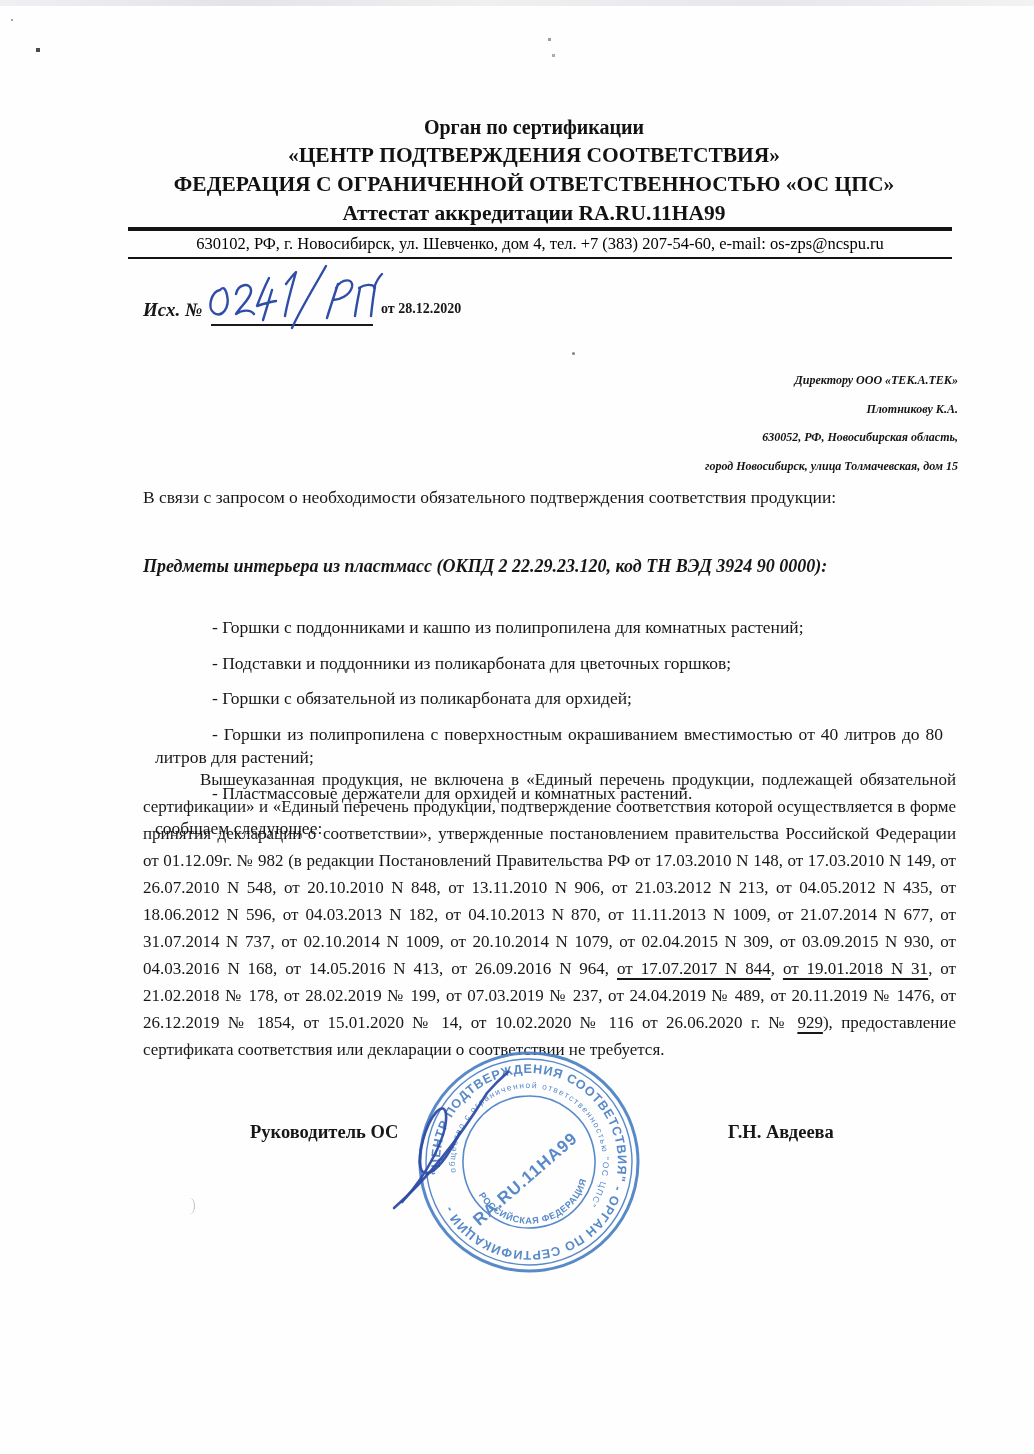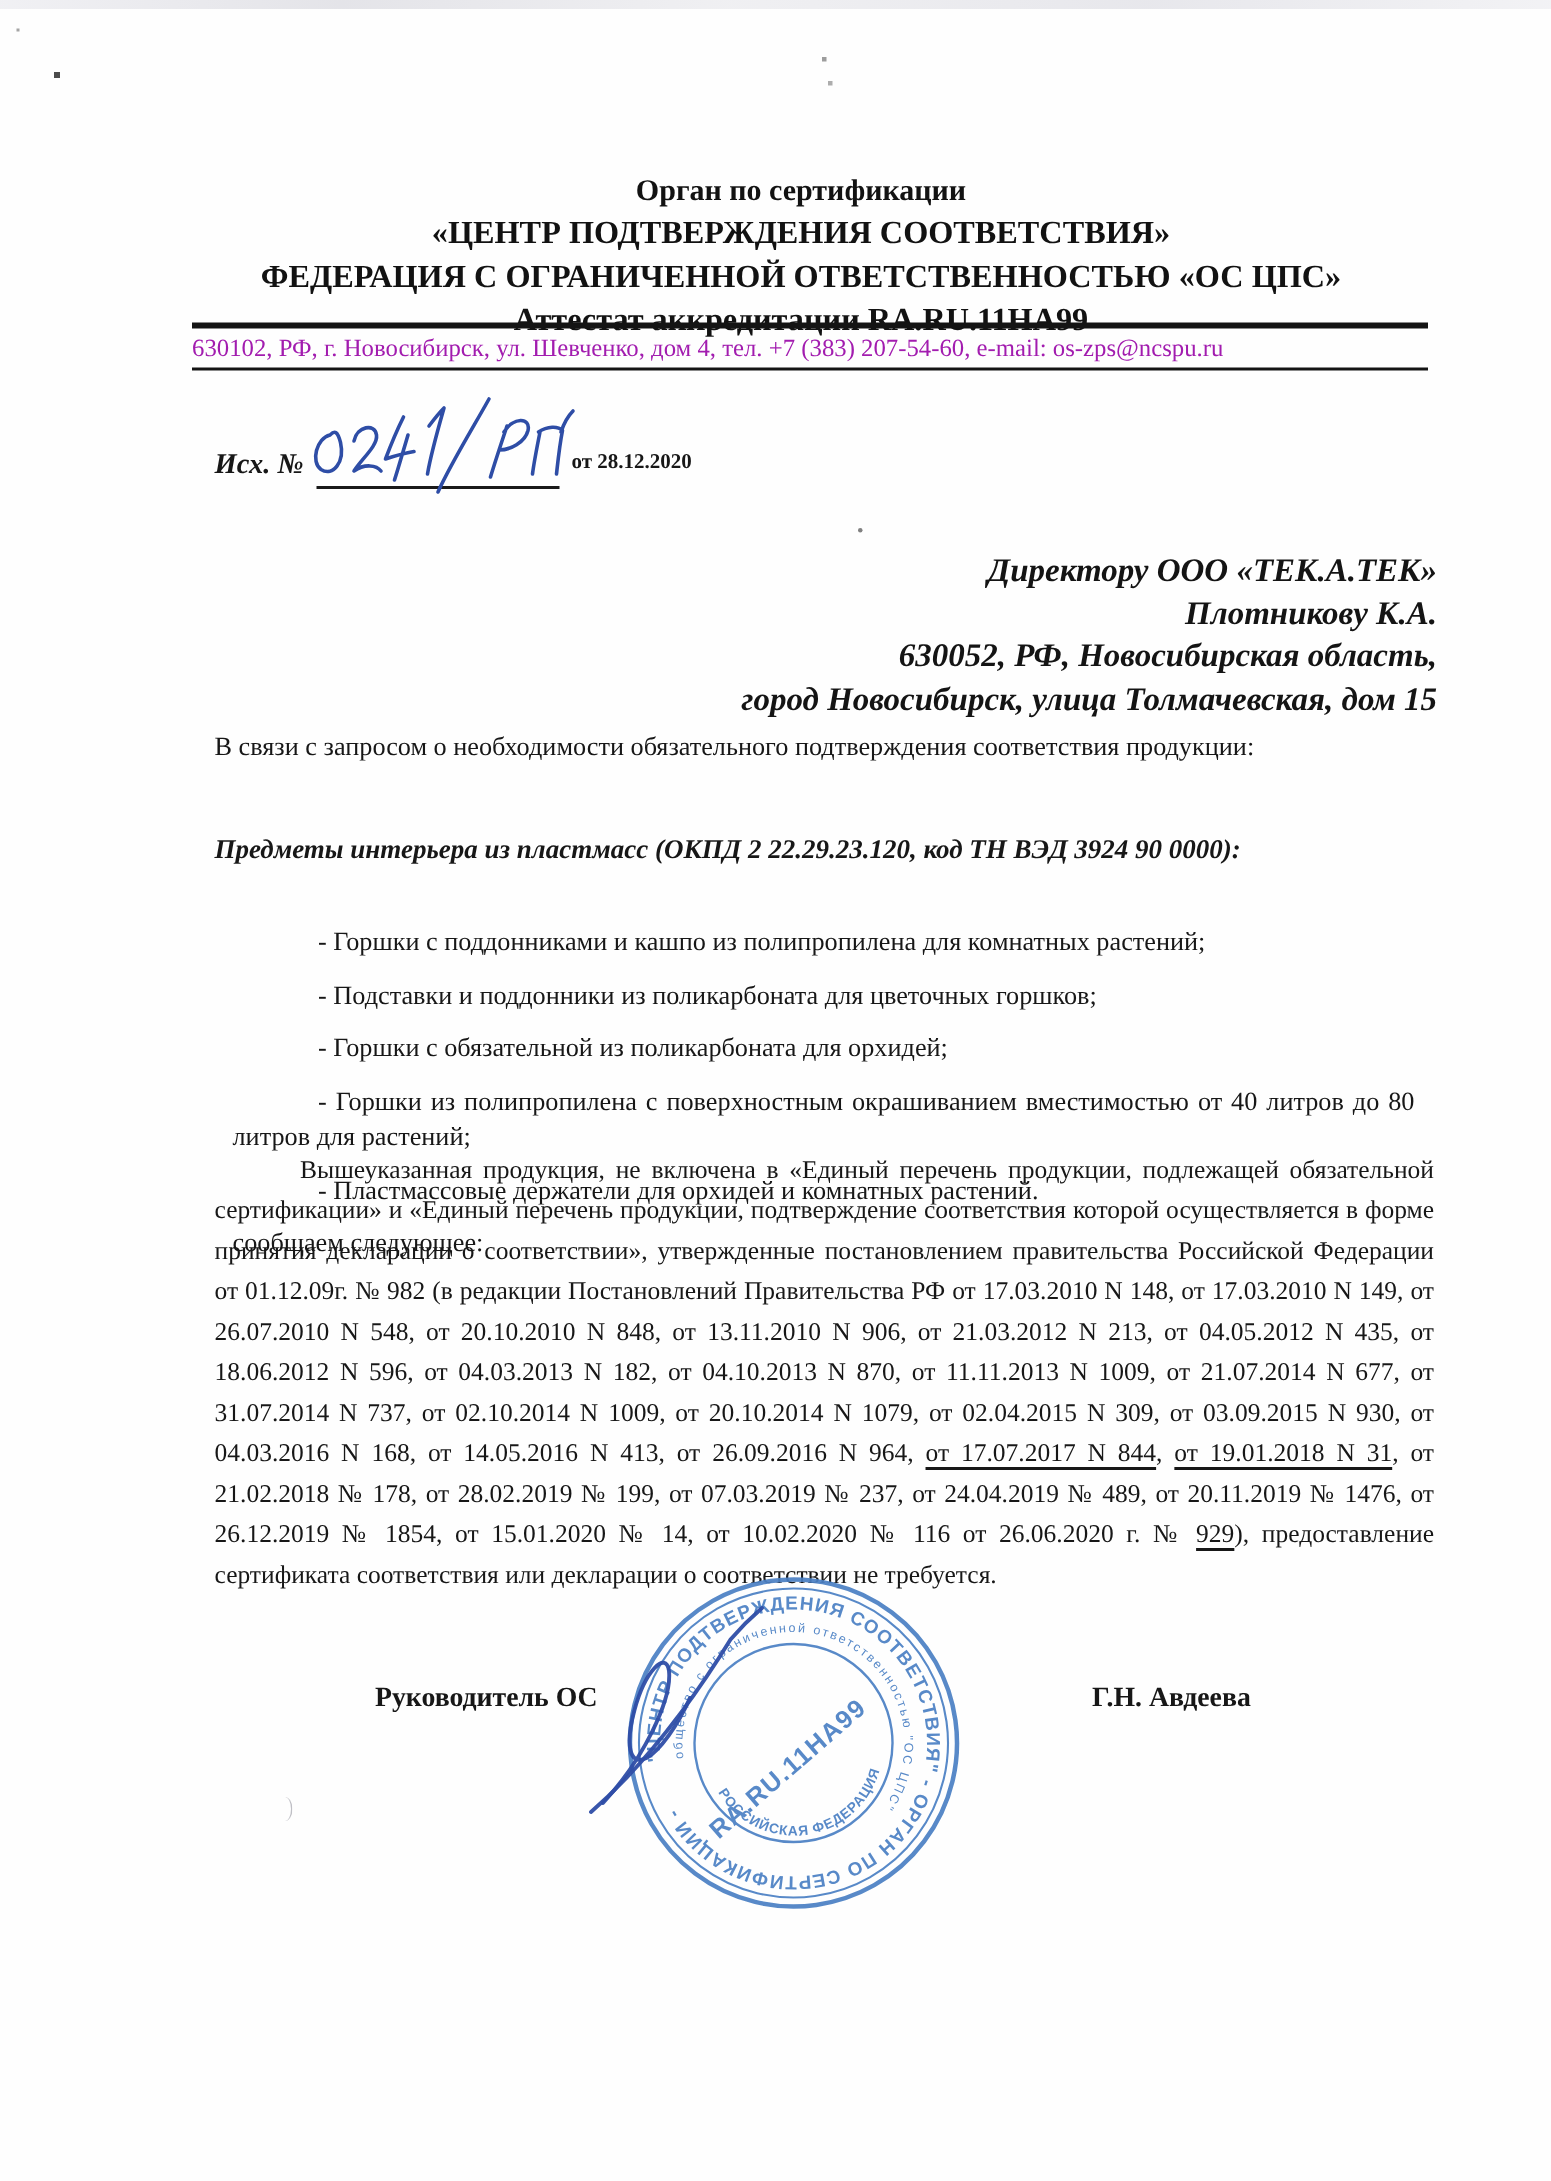--- a/index.html
+++ b/index.html
@@ -17,35 +17,35 @@
     opacity:.65;}
   .speck{background:#4c4c4c;}
 
   
   .org-header{left:112px;top:114px;width:844px;text-align:center;font-weight:bold;color:#121212;}
   .org-header .l1{font-size:20px;line-height:27px;}
   .org-header .l2{font-size:21.5px;line-height:29px;}
   .org-header .l3{font-size:21.5px;line-height:29px;}
   .org-header .l4{font-size:21.5px;line-height:29px;}
 
-  .address-bar{left:128px;top:215px;width:824px;
+  .address-bar{left:128px;top:227px;width:824px;
     border-top:4px solid #141414;border-bottom:2.5px solid #141414;
-    padding:3px 0 3px 0;font-size:16.5px;color:#a21caf;}
+    padding:3px 0 3px 0;text-align:center;font-size:16.5px;color:#000000;}
 
   
   .ref-label{left:143px;top:299px;font-size:19px;font-weight:bold;font-style:italic;}
   .ref-underline{left:211px;top:299px;width:162px;height:25px;border-bottom:2px solid #1a1a1a;}
   .ref-date{left:381px;top:301px;font-size:14px;font-weight:bold;text-align:right;}
   .handwriting{left:200px;top:262px;width:185px;height:72px;}
   .handwriting path{fill:none;stroke:var(--ink-blue,#2e4da6);stroke-width:2.4;
     stroke-linecap:round;stroke-linejoin:round;}
 
   
   .recipient{right:76px;top:366px;text-align:right;font-weight:bold;font-style:italic;
-    font-size:22px;line-height:28.5px;color:#141414;}
+    font-size:12px;line-height:28.5px;color:#141414;}
 
   .intro{left:143px;top:484px;width:812px;font-size:17.5px;line-height:27px;}
   .subject{left:143px;top:556px;width:812px;font-size:18px;font-weight:bold;font-style:italic;}
 
   .product-list{left:143px;top:604px;width:812px;font-size:17.5px;line-height:23.5px;}
   .product-list p{margin:12px;text-indent:57px;text-align:justify;}
   .product-list p.followup{text-indent:0;}
 
   .legal{left:143px;top:766px;width:813px;font-size:17px;line-height:27px;
     text-align:justify;text-indent:57px;}

